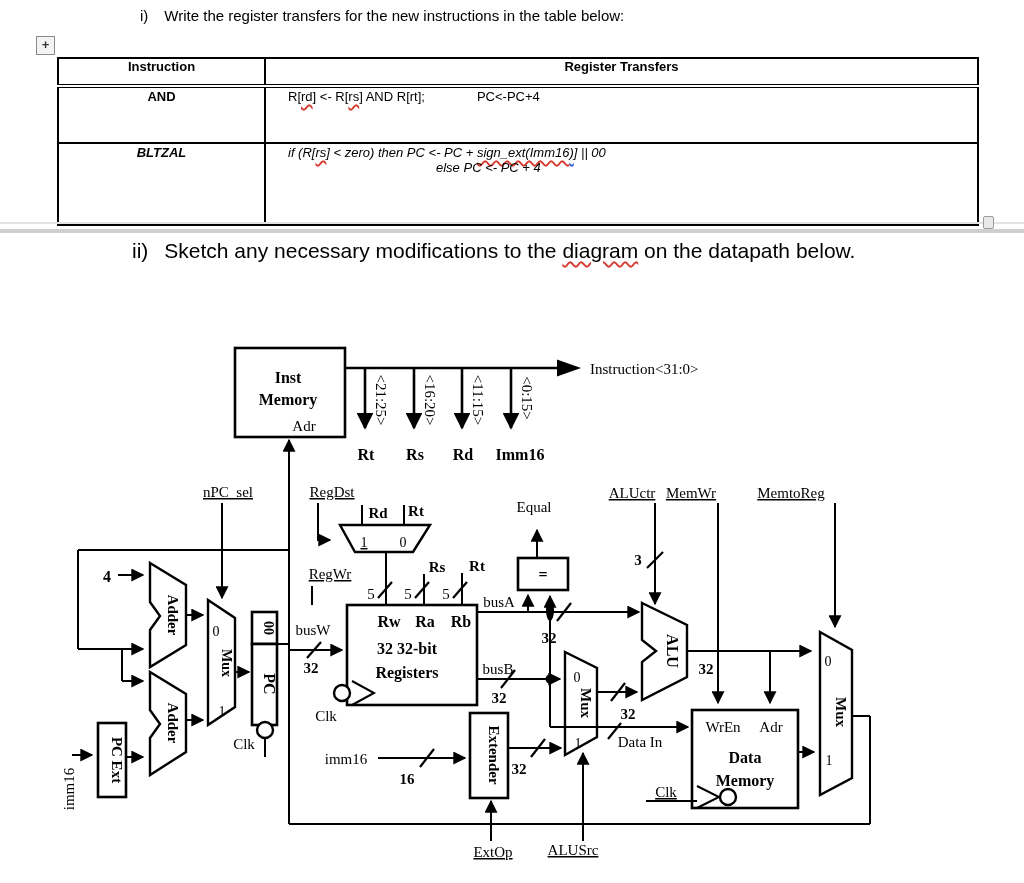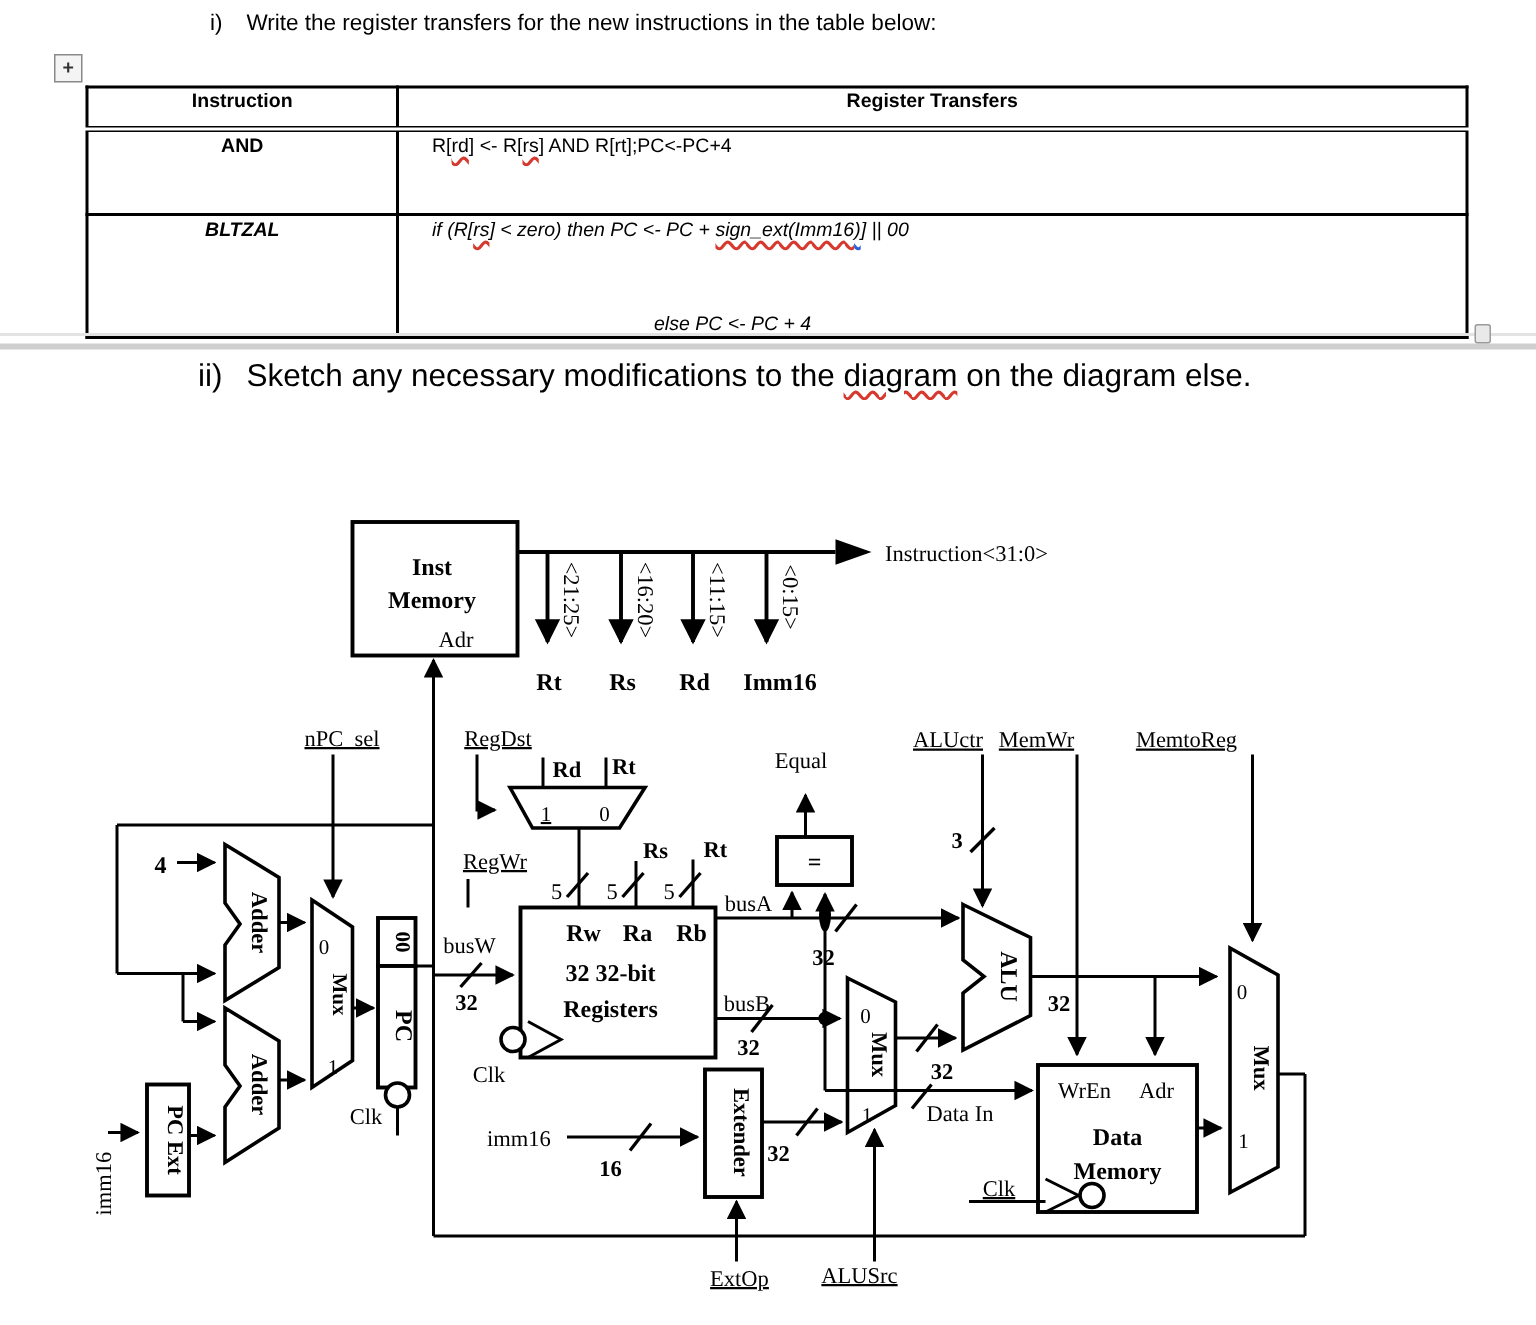--- a/index.html
+++ b/index.html
@@ -13,22 +13,22 @@
   #handle{left:36px;top:36px;width:17px;height:17px;border:1px solid #8a8a8a;background:#f4f4f4;
     font-size:13px;font-weight:bold;color:#333;text-align:center;line-height:15px;}
   
   #tbl{left:57px;top:57px;width:922px;border-collapse:collapse;font-size:13px;}
   #tbl td,#tbl th{border:2px solid #000;padding:1px 20px;vertical-align:top;}
   #tbl th{font-weight:bold;border-bottom:4px double #000;height:25px;padding:0 4px;}
   td.iname{width:165px;text-align:center;font-weight:bold;}
   #row-and td{height:52px;}
   #row-bltzal td{height:78px;font-style:italic;}
   .xfer{padding-left:2px;}
-  .line2{padding-left:150px;margin-top:48px;}
-  .gap{}
+  .line2{padding-left:150px;}
+  .gap{margin-left:52px;}
   .sq-red{text-decoration:underline;text-decoration-style:wavy;
     text-decoration-color:#d63a2f;text-decoration-thickness:2px;text-underline-offset:3px;}
   .sq-blue{text-decoration:underline;text-decoration-style:wavy;
     text-decoration-color:#2b5fd9;text-decoration-thickness:2px;text-underline-offset:3px;}
   
   #sep1{left:0;top:222px;width:1024px;height:2px;background:#e3e3e3;}
   #sep2{left:0;top:229px;width:1024px;height:4px;background:#cfcfcf;}
   #sq-handle{left:983px;top:216px;width:9px;height:11px;background:#e9e9e9;border:1px solid #9a9a9a;border-radius:2px;}
   
   #dg{left:0;top:280px;}
@@ -75,21 +75,21 @@
     </td>
   </tr>
 </tbody>
   </table>
 
 <div class="abs" id="sep1"></div>
 <div class="abs" id="sep2"></div>
 <div class="abs" id="sq-handle"></div>
 
 <div class="abs" id="q2">
-  <span class="qpref">ii)</span><span><span>Sketch any necessary modifications to the </span><span class="sq-red">diagram</span><span> on the diagram else.</span></span>
+  <span class="qpref">ii)</span><span><span>Sketch any necessary modifications to the </span><span class="sq-red">diagram</span><span> on the datapath below.</span></span>
 </div>
 
 <svg class="abs" id="dg" width="1024" height="603" viewBox="0 280 1024 603">
   <defs>
     <marker id="a" viewBox="0 0 10 10" refX="9" refY="5" markerWidth="6.5" markerHeight="6.5" orient="auto-start-reverse">
         <path d="M0,0 L10,5 L0,10 z" fill="#000"></path>
       </marker>
   </defs>
 
   <g>

